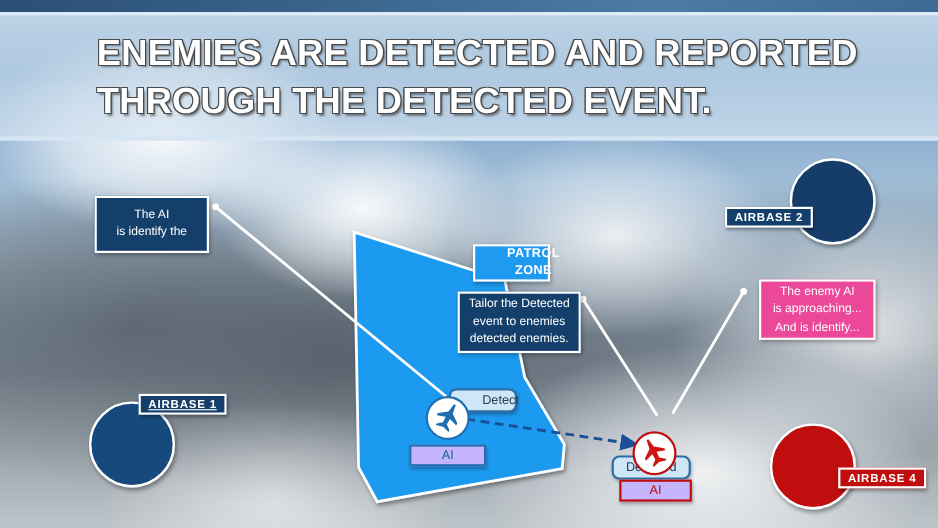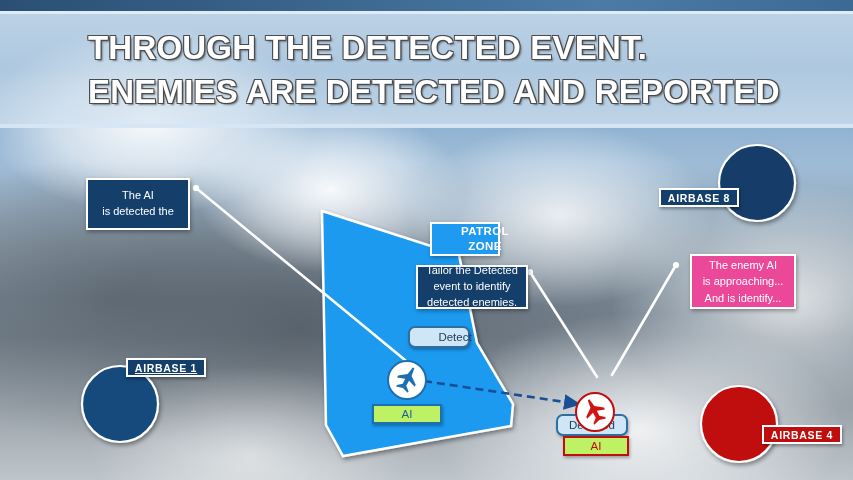--- a/index.html
+++ b/index.html
@@ -59,42 +59,42 @@
       box-shadow:1px 2px 4px rgba(0,0,0,.3);padding-left:40px;}
 
   .airbase-tag{background:#143f6b;border:2px solid #ffffff;color:#ffffff;
       font-size:10.5px;font-weight:600;letter-spacing:.7px;
       box-shadow:1px 2px 3px rgba(0,0,0,.35);}
   .airbase-tag.red{background:#c00d0d;}
 
   .evt-box{background:#cfe6f7;border:2px solid #2e6fa3;border-radius:7px;color:#23405c;
       font-size:11.5px;box-shadow:1px 2px 3px rgba(0,0,0,.3);}
 
-  .ai-box{background:#bef264;border:2px solid #1e6fb0;color:#1f5f96;
+  .ai-box{background:#c4b5fd;border:2px solid #1e6fb0;color:#1f5f96;
       font-size:11.5px;box-shadow:1px 2px 3px rgba(0,0,0,.3);}
   .ai-box.red{border-color:#c00d0d;color:#c00d0d;}
 
   .jetwrap{position:absolute;}
   .jetwrap svg{display:block;}
 </style>
 </head>
 <body>
 
 <div id="slide">
 
   <div class="sky"></div>
   <div class="haze"></div>
 
   <div class="topstrip"></div>
   <div class="titleband"></div>
   <div class="bandline-t"></div>
   <div class="bandline-b"></div>
   <div class="title">
+    <div>ENEMIES ARE DETECTED AND REPORTED</div>
     <div>THROUGH THE DETECTED EVENT.</div>
-    <div>ENEMIES ARE DETECTED AND REPORTED</div>
   </div>
 
   <svg id="gfx" width="853" height="480" viewBox="0 0 853 480">
     <defs>
       <marker id="arrowhead" markerWidth="7" markerHeight="7" refX="5.4" refY="3" orient="auto">
         <path d="M0,0 L6.6,3 L0,6 z" fill="#1a4f96"></path>
       </marker>
       <filter id="softshadow" x="-40%" y="-40%" width="190%" height="190%">
         <feDropShadow dx="1.5" dy="2.5" stdDeviation="2" flood-color="#000" flood-opacity="0.4"></feDropShadow>
       </filter>
@@ -115,51 +115,51 @@
     <circle cx="530" cy="272" r="3.1" fill="#ffffff"></circle>
 
     <line x1="676" y1="265" x2="612" y2="375" stroke="#ffffff" stroke-width="2.6" stroke-linecap="round"></line>
     <circle cx="676" cy="265" r="3.1" fill="#ffffff"></circle>
 
     <line x1="424" y1="381" x2="578" y2="404" stroke="#1a4f96" stroke-width="2.6" stroke-dasharray="8 5" marker-end="url(#arrowhead)"></line>
   </svg>
 
   <div class="box navy-call" style="left:86px;top:178px;width:104px;height:52px;flex-direction:column;">
     <span>The AI</span>
-    <span>is detected the</span>
+    <span>is identify the</span>
   </div>
 
-  <div class="box navy-call" style="left:416px;top:265px;width:112px;height:44px;flex-direction:column;">
+  <div class="box navy-call" style="left:416px;top:265px;width:112px;height:56px;flex-direction:column;">
     <span>Tailor the Detected</span>
-    <span>event to identify</span>
+    <span>event to enemies</span>
     <span>detected enemies.</span>
   </div>
 
   <div class="box red-call" style="left:690px;top:254px;width:106px;height:55px;flex-direction:column;">
     <span>The enemy AI</span>
     <span>is approaching...</span>
     <span>And is identify...</span>
   </div>
 
   <div class="box zone-tag" style="left:430px;top:222px;width:70px;height:34px;flex-direction:column;">
     <span>PATROL</span>
     <span>ZONE</span>
   </div>
 
   <div class="box airbase-tag" style="left:126px;top:358px;width:80px;height:19px;text-decoration:underline;">
     <span>AIRBASE 1</span>
   </div>
   <div class="box airbase-tag" style="left:659px;top:188px;width:80px;height:19px;">
-    <span>AIRBASE 8</span>
+    <span>AIRBASE 2</span>
   </div>
   <div class="box airbase-tag red" style="left:762px;top:398px;width:80px;height:19px;margin-top:27px;">
     <span>AIRBASE 4</span>
   </div>
 
-  <div class="box evt-box" style="left:408px;top:326px;width:62px;height:22px;padding-left:32px;">
+  <div class="box evt-box" style="left:408px;top:353px;width:62px;height:22px;padding-left:32px;">
     <span>Detect</span>
   </div>
 
   <div class="jetwrap" style="left:386px;top:359px;">
     <svg width="42" height="42" viewBox="0 0 42 42">
       <circle cx="21" cy="21" r="19" fill="#ffffff" stroke="#1f6fb0" stroke-width="2"></circle>
       <g fill="#1f6fb0" transform="translate(21,21) rotate(28) translate(-21,-21)">
         <path d="M20.2 7.2 L22 7.2 L23.2 15.4 L31 21.2 L31 23.4 L23.2 20.8 L23 26.4
                  L27.6 30.2 L27.6 31.8 L21 30 L14.4 31.8 L14.4 30.2 L19 26.4 L18.8 20.8
                  L11 23.4 L11 21.2 L18.8 15.4 Z"></path>

